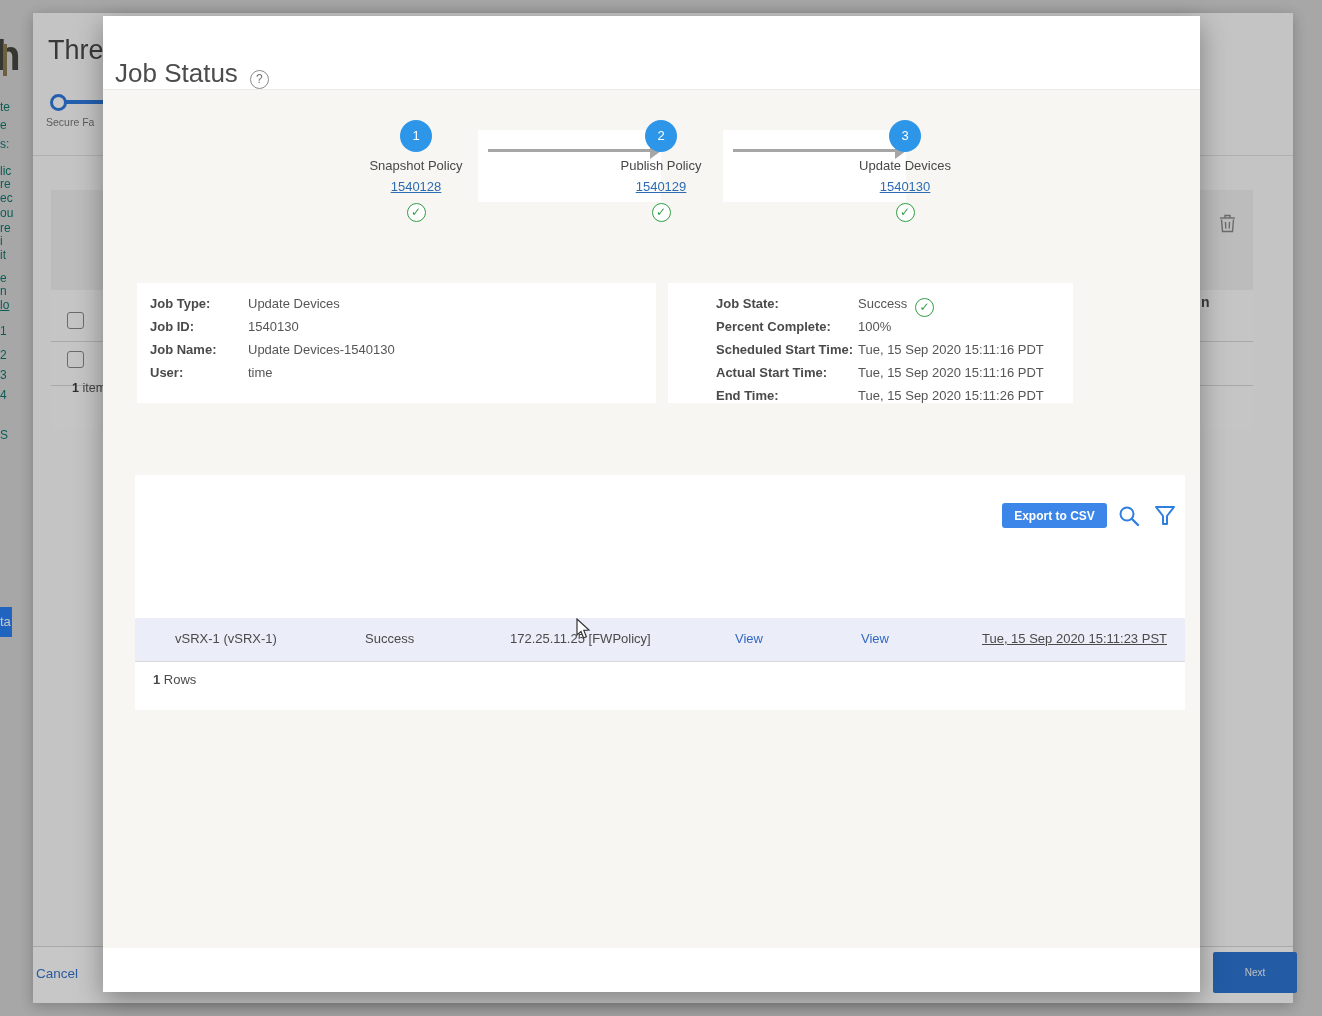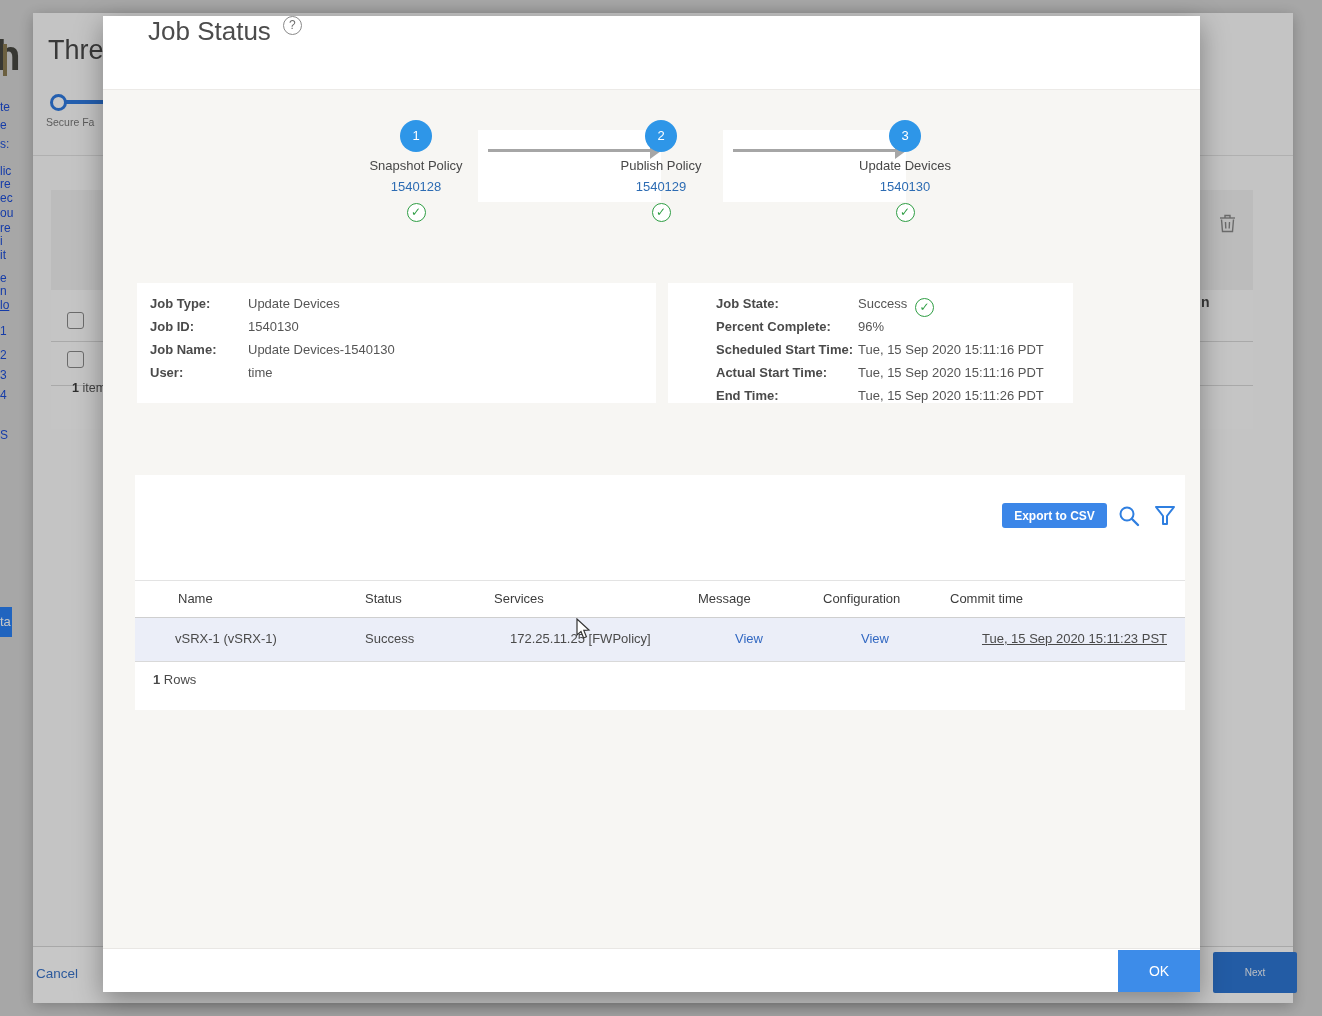--- a/index.html
+++ b/index.html
@@ -3,21 +3,21 @@
 <meta charset="utf-8">
 <style>
   html,body{margin:0;padding:0;background:#777;}
   #stage{
     position:relative;width:1322px;height:1016px;overflow:hidden;
     background:#d7d7d7;
     font-family:"Liberation Sans","DejaVu Sans",sans-serif;
     -webkit-font-smoothing:antialiased;
   }
   
-  .bg-frag{position:absolute;left:0;font-size:12px;color:#1d4ed8;white-space:nowrap;}
+  .bg-frag{position:absolute;left:0;font-size:12px;color:#0f766e;white-space:nowrap;}
   #corner-glyph{position:absolute;left:-5px;top:32px;font-size:42px;font-weight:700;color:#474740;}
   #corner-bar{position:absolute;left:3px;top:44px;width:4px;height:32px;background:#8b7b52;}
   #side-frag-btn{position:absolute;left:0;top:607px;width:12px;height:30px;background:#2a80f5;
     color:#fff;font-size:13px;line-height:30px;overflow:visible;}
   #side-frag-btn span{position:absolute;left:0;top:0;}
   #bg-dialog{position:absolute;left:33px;top:13px;width:1260px;height:990px;background:#fbfbfb;
     box-shadow:0 3px 14px rgba(0,0,0,.25);}
   #bg-title{position:absolute;left:15px;top:22px;font-size:27px;color:#4a4a4a;white-space:nowrap;}
   #bg-divider{position:absolute;left:0;top:142px;width:100%;height:1px;background:#e2e2e2;}
   #bg-step-circle{position:absolute;left:17px;top:81px;width:11px;height:11px;border:3px solid #2f7ae0;
@@ -34,32 +34,32 @@
   #bg-trash{position:absolute;left:1168px;top:24px;}
   #bg-footer{position:absolute;left:33px;top:946px;width:1260px;height:57px;background:#fff;border-top:1px solid #d8d8d8;box-sizing:border-box;}
   #bg-cancel{position:absolute;left:3px;top:19px;font-size:13.5px;color:#3a74c9;cursor:pointer;}
   #bg-next{position:absolute;left:1213px;top:952px;width:84px;height:41px;background:#2e77d4;border-radius:2px;
     color:#eef3fa;font-size:10px;text-align:center;line-height:41px;}
   #dim-overlay{position:absolute;left:0;top:0;width:100%;height:100%;background:rgba(0,0,0,.22);}
   
   #modal{position:absolute;left:103px;top:16px;width:1097px;height:976px;background:#fff;
     box-shadow:0 8px 26px rgba(0,0,0,.35);}
   #modal-header{position:absolute;left:0;top:0;width:100%;height:74px;background:#fff;
-    border-bottom:1px solid #eceae7;box-sizing:border-box;display:flex;align-items:flex-start;padding-left:45px;}
+    border-bottom:1px solid #eceae7;box-sizing:border-box;display:flex;align-items:flex-end;padding-left:12px;}
   #modal-title{font-size:26px;color:#4c4c4c;}
   #help-icon{margin-left:12px;width:17px;height:17px;border:1.5px solid #8a8a8a;border-radius:50%;
     color:#6f6f6f;font-size:12px;line-height:17px;text-align:center;}
   #modal-body{position:absolute;left:0;top:74px;width:100%;height:858px;background:#f7f6f3;}
   
   .arrow-band{position:absolute;top:40px;width:183px;height:72px;background:#fff;}
   .step{position:absolute;top:30px;width:170px;text-align:center;}
   .step-circle{width:32px;height:32px;border-radius:50%;background:#2e96e8;color:#fff;font-size:13px;
     line-height:32px;text-align:center;margin:0 auto;}
   .step-label{margin-top:6px;font-size:13px;font-weight:400;color:#484848;white-space:nowrap;}
-  .step-link{display:inline-block;margin-top:6px;font-size:13px;color:#2d6cb3;cursor:pointer;}
+  .step-link{display:inline-block;margin-top:6px;font-size:13px;color:#2d6cb3;text-decoration:underline;cursor:pointer;}
   .step-check{margin:7px auto 0;}
   .check-badge{display:inline-block;width:17px;height:17px;border:1.8px solid #2f9e44;border-radius:50%;
     background:#fff;color:#2f9e44;font-size:12px;font-weight:700;line-height:17px;text-align:center;}
   .arrow-line{position:absolute;top:59px;height:3px;background:#a6a6a6;}
   .arrow-head{position:absolute;top:52.5px;width:0;height:0;border-left:11px solid #a6a6a6;
     border-top:8px solid transparent;border-bottom:8px solid transparent;}
   
   .detail-panel{position:absolute;top:193px;height:120px;background:#fff;font-size:13px;color:#555;}
   #panel-left{left:34px;width:519px;}
   #panel-right{left:565px;width:405px;}
@@ -213,21 +213,21 @@
             <span class="detail-value">time</span>
           </div>
       </div>
       <div class="detail-panel" id="panel-right">
         <div class="detail-row" style="top:9px;">
             <span class="detail-label">Job State:</span>
             <span class="detail-value"><span>Success</span><span class="inline-check"><span class="check-badge">✓</span></span></span>
           </div>
         <div class="detail-row" style="top:32px;">
             <span class="detail-label">Percent Complete:</span>
-            <span class="detail-value">96%</span>
+            <span class="detail-value">100%</span>
           </div>
         <div class="detail-row" style="top:55px;">
             <span class="detail-label">Scheduled Start Time:</span>
             <span class="detail-value">Tue, 15 Sep 2020 15:11:16 PDT</span>
           </div>
         <div class="detail-row" style="top:78px;">
             <span class="detail-label">Actual Start Time:</span>
             <span class="detail-value">Tue, 15 Sep 2020 15:11:16 PDT</span>
           </div>
         <div class="detail-row" style="top:101px;">
@@ -239,43 +239,32 @@
       <div id="table-card">
         <button id="export-btn">Export to CSV</button>
         <svg class="tool-icon" id="search-icon" viewBox="0 0 24 24">
           <circle cx="10" cy="10" r="6.5" fill="none" stroke="#2f7fe0" stroke-width="2"></circle>
           <line x1="15" y1="15" x2="21" y2="21" stroke="#2f7fe0" stroke-width="2.4" stroke-linecap="round"></line>
         </svg>
         <svg class="tool-icon" id="filter-icon" viewBox="0 0 24 24">
           <path d="M3 3 L21 3 L14 12 L14 20 L10 20 L10 12 Z" fill="none" stroke="#2f7fe0" stroke-width="2" stroke-linejoin="round"></path>
         </svg>
 
-        <div id="grid-header">
-          <span style="left:43px;">Name</span>
-          <span style="left:230px;">Status</span>
-          <span style="left:359px;">Services</span>
-          <span style="left:563px;">Message</span>
-          <span style="left:688px;">Configuration</span>
-          <span style="left:815px;">Commit time</span>
-        </div>
 
         <div id="grid-row">
           <span style="left:40px;">vSRX-1 (vSRX-1)</span>
           <span style="left:230px;">Success</span>
           <span style="left:359px;margin-left:16px;">172.25.11.25 [FWPolicy]</span>
           <span style="left:600px;" class="view-link">View</span>
           <span style="left:726px;" class="view-link">View</span>
           <span style="right:18px;text-decoration:underline;">Tue, 15 Sep 2020 15:11:23 PST</span>
         </div>
 
         <div id="row-count"><b>1</b><span> Rows</span></div>
       </div>
     </div>
 
-    <div id="modal-footer">
-      <button id="ok-btn">OK</button>
-    </div>
   </div>
 
   <svg id="cursor" width="15" height="22" viewBox="0 0 15 22">
     <path d="M1 1 L1 17 L5 13.5 L7.6 20 L10.4 18.8 L7.8 12.4 L13 12 Z" fill="#fff" stroke="#333" stroke-width="1.2"></path>
   </svg>
 </div>
 
 </body></html>

